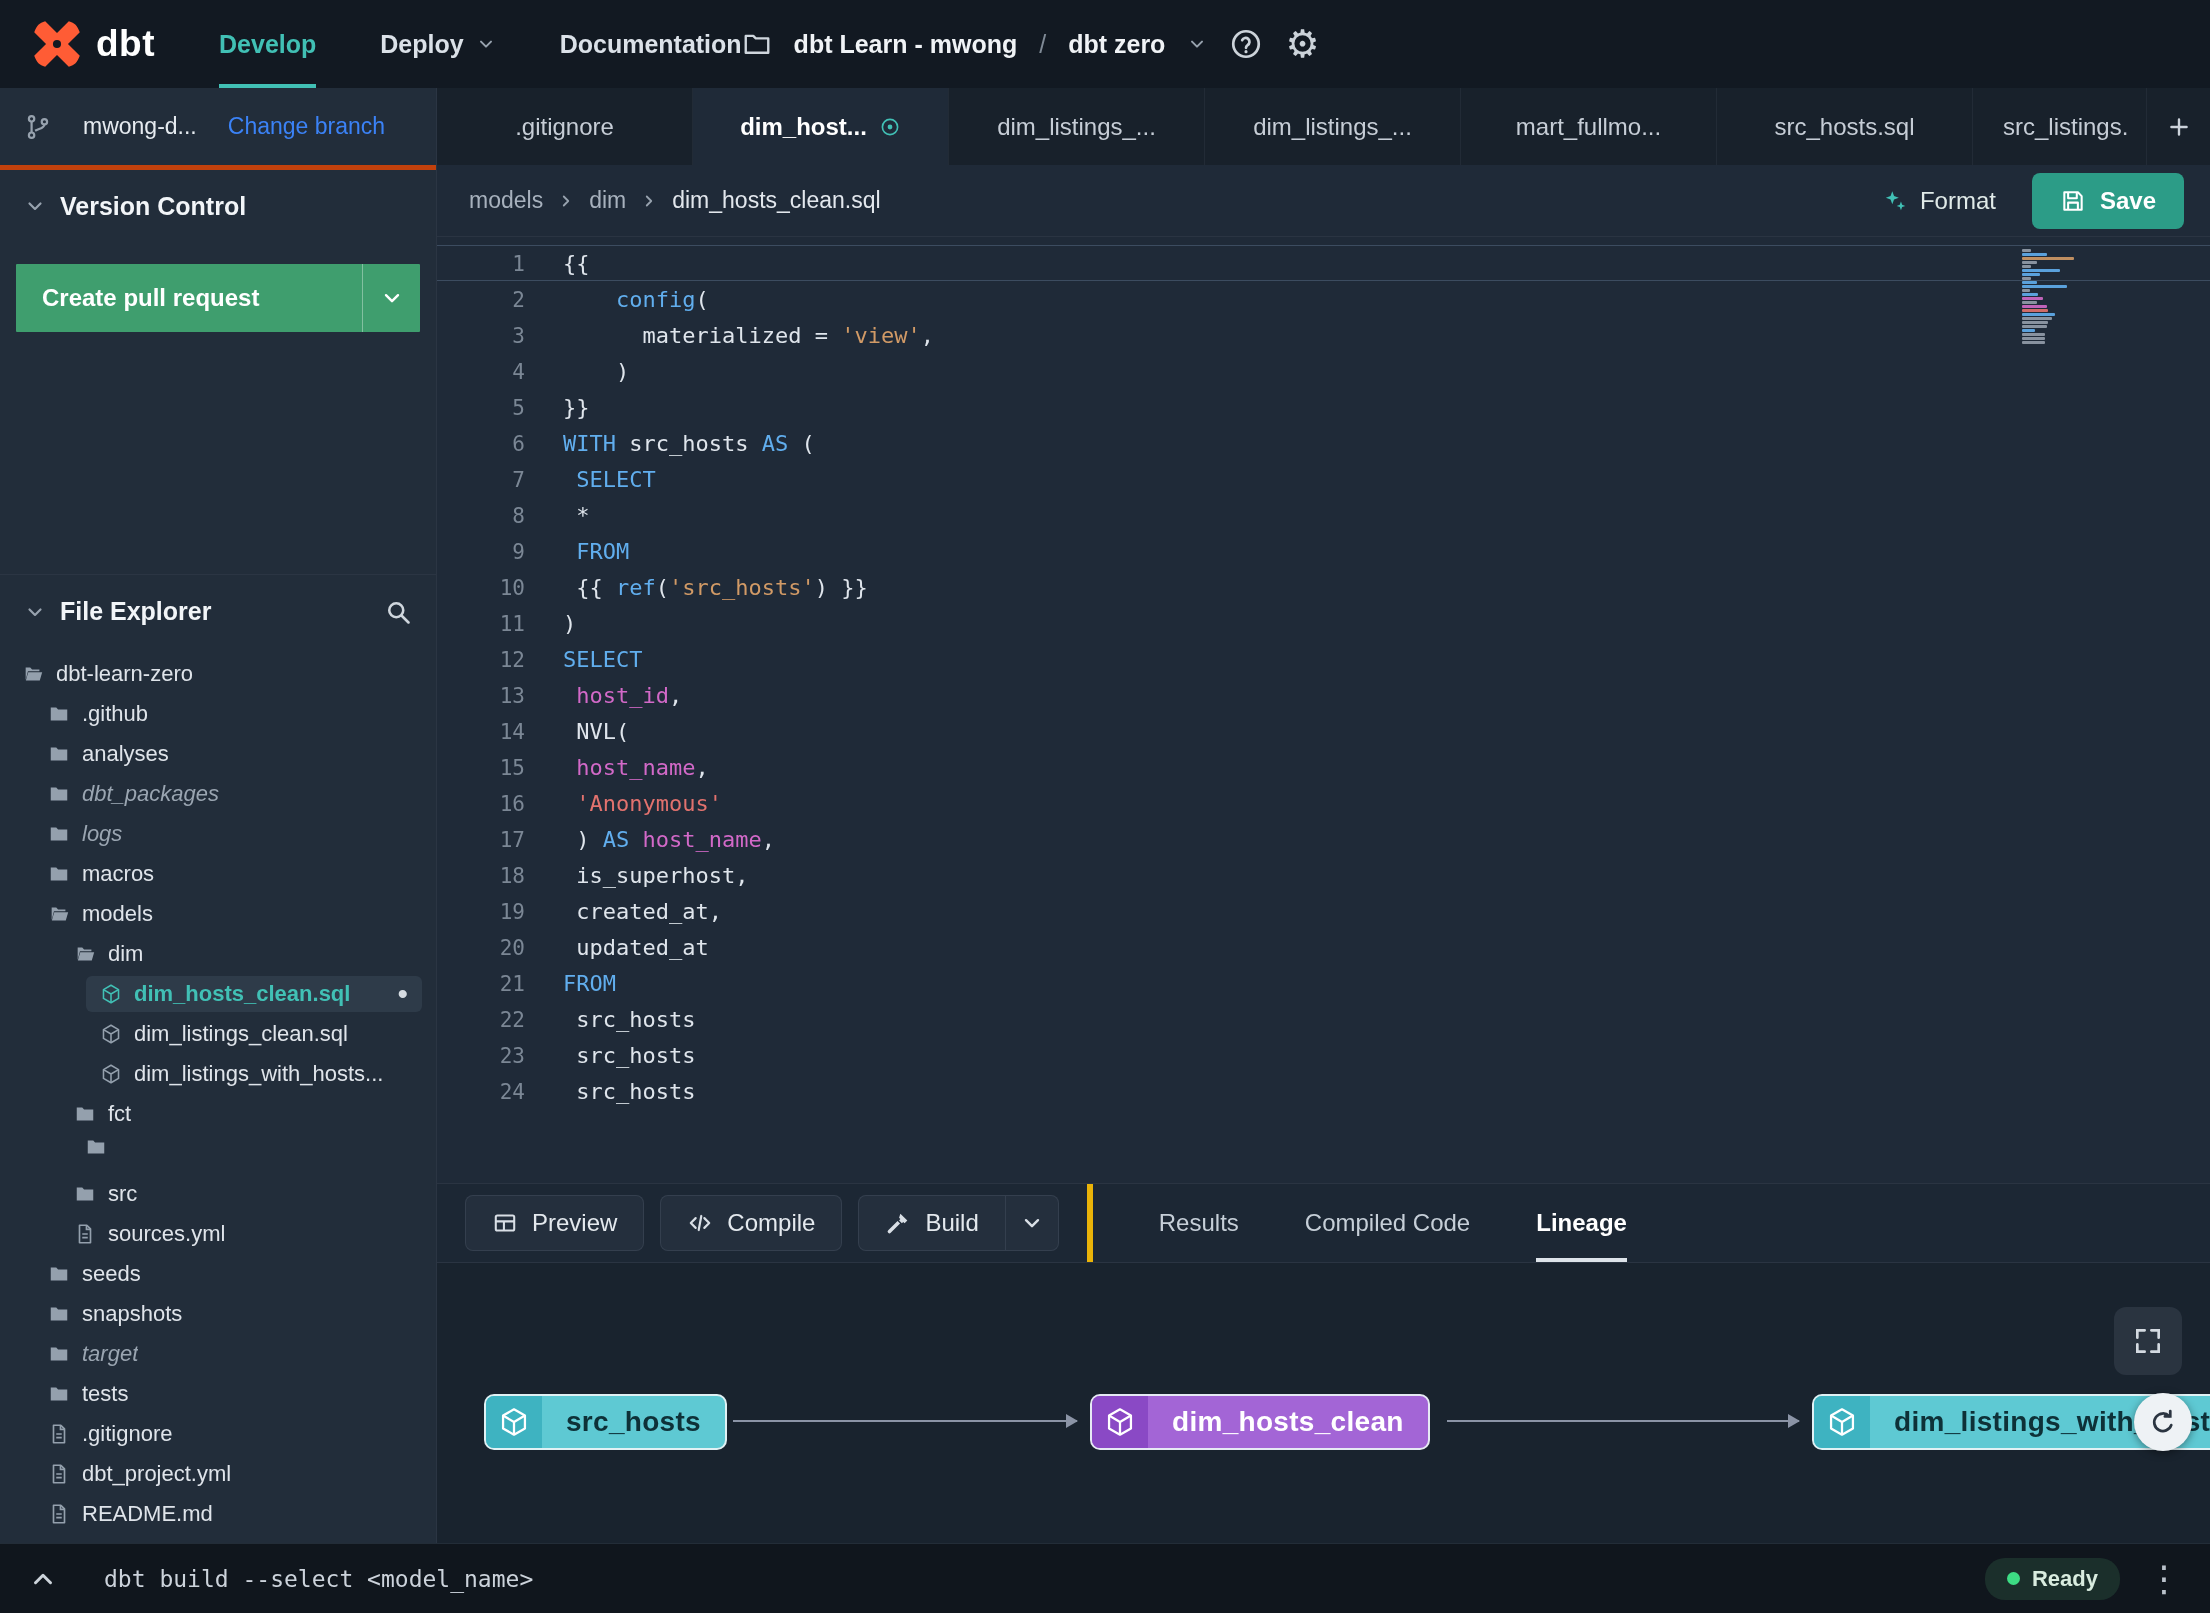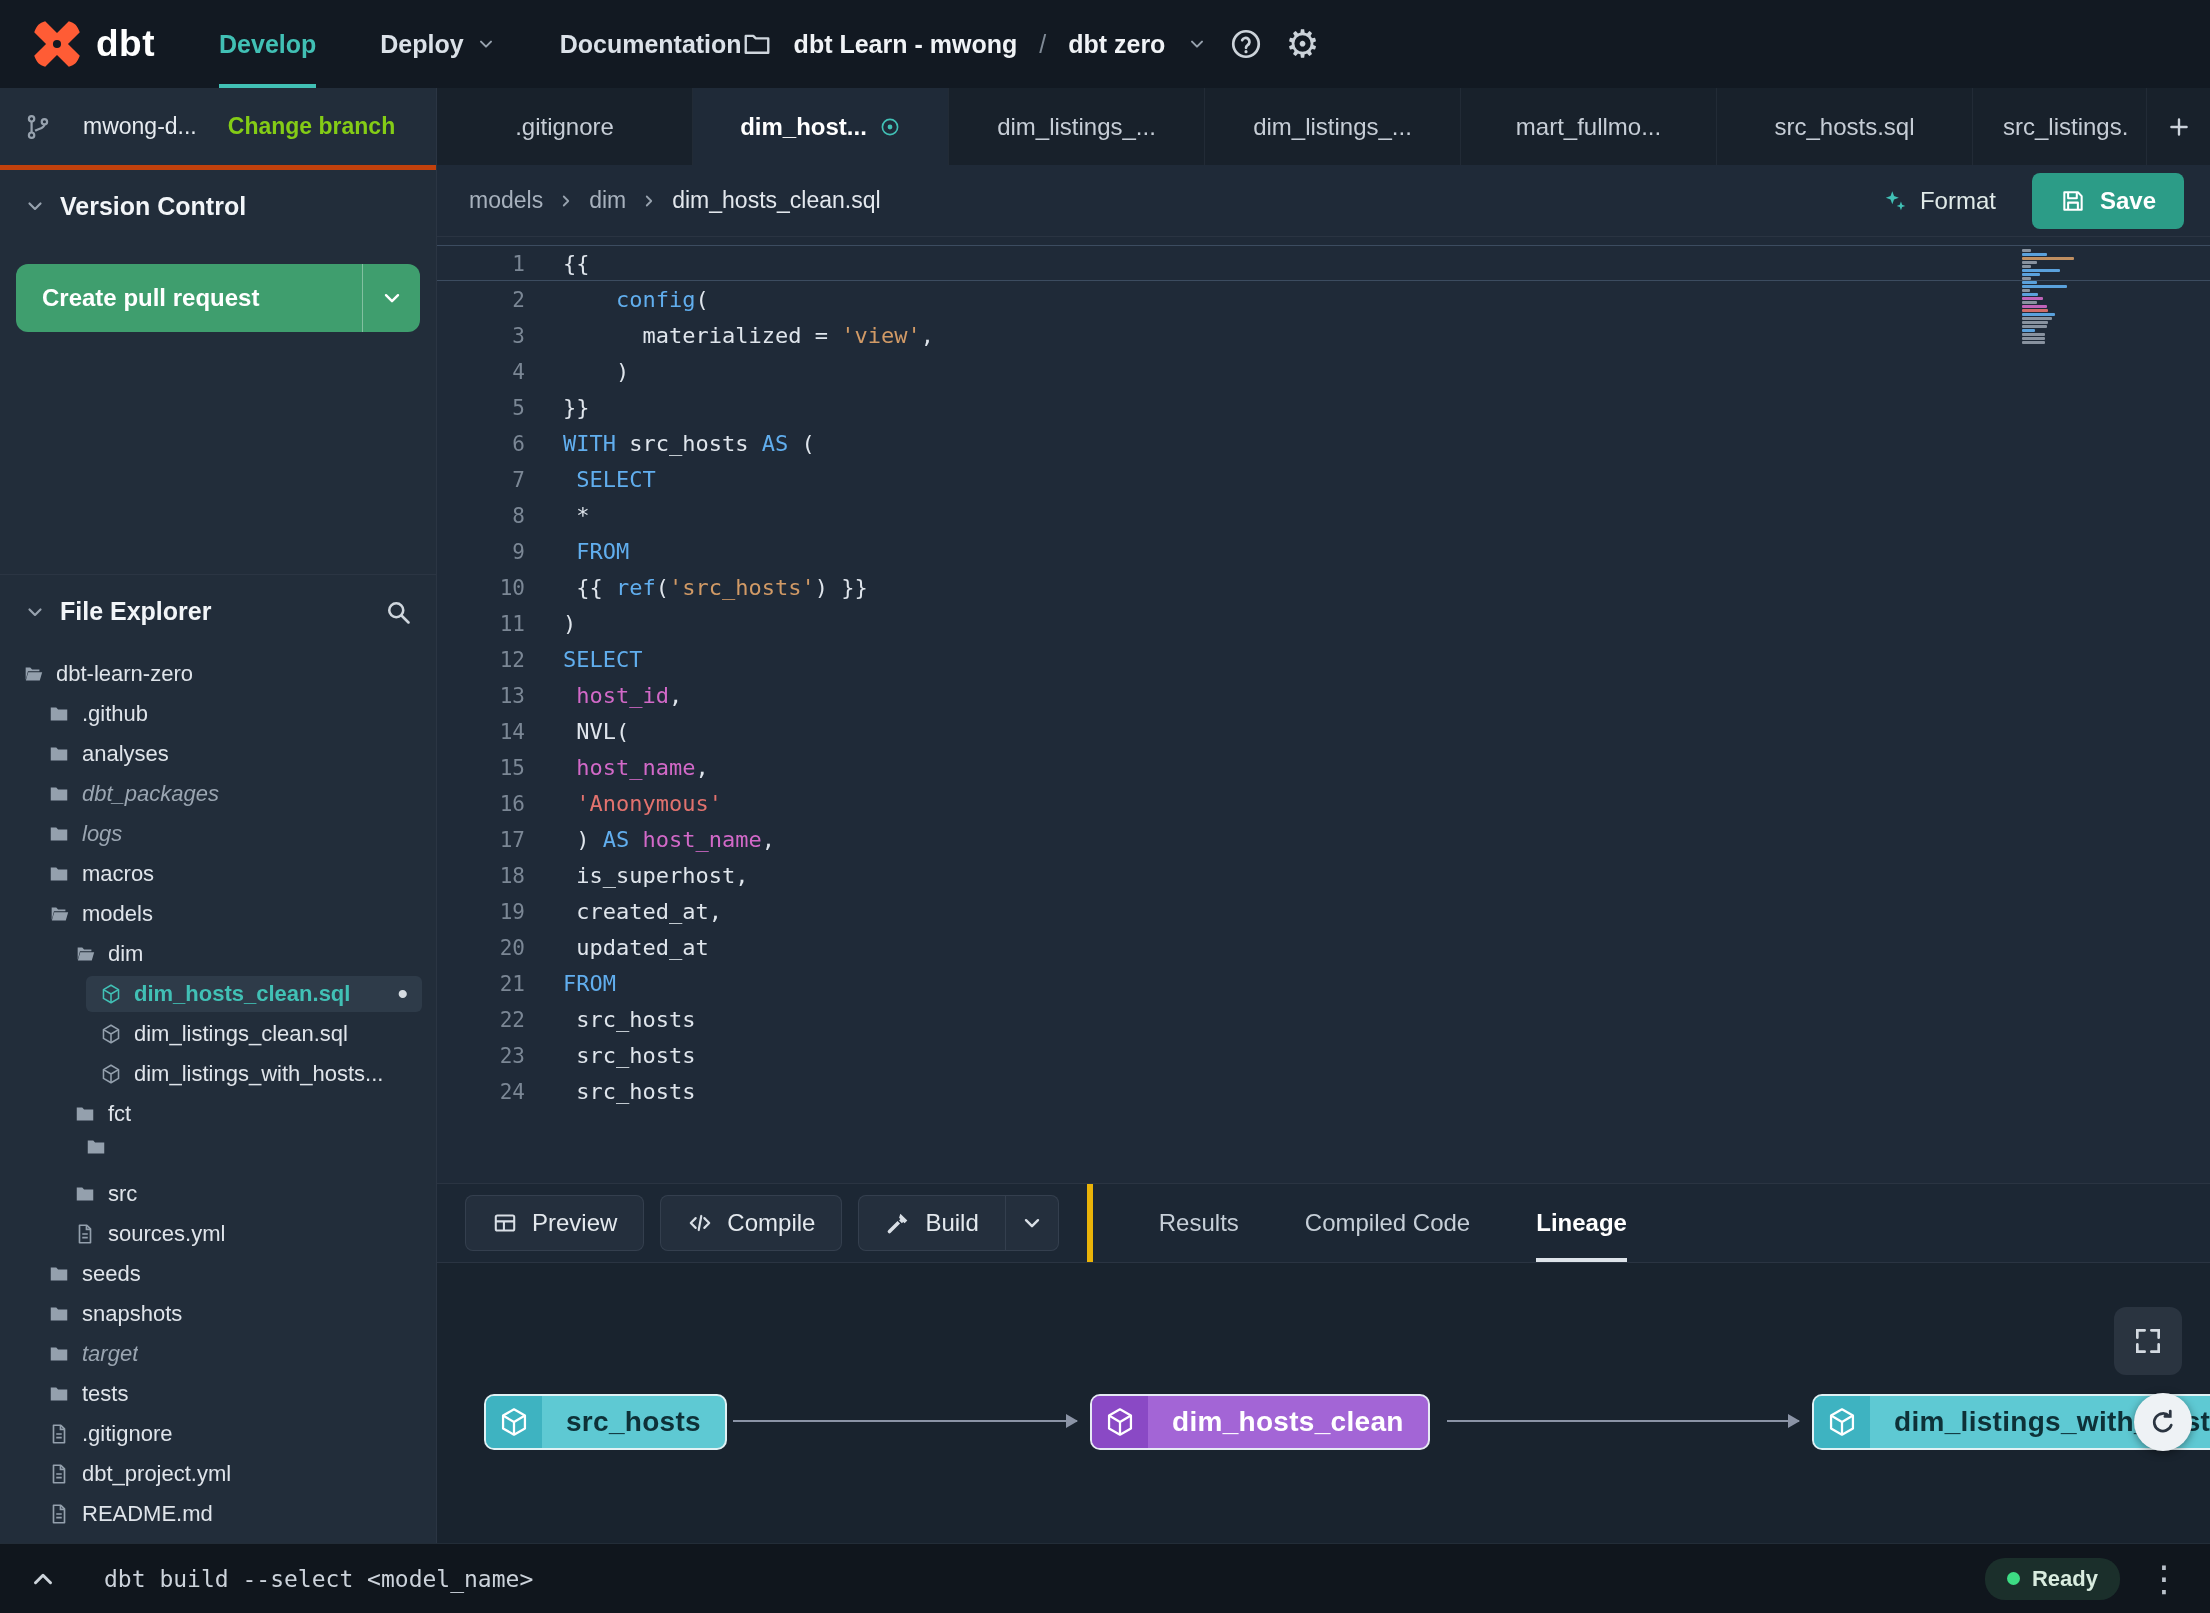--- a/index.html
+++ b/index.html
@@ -32,27 +32,27 @@
 .help-wrap{color:#ccd3da;cursor:pointer}
 .folder-top{color:#cfd6dd}
 
 
 .main{flex:1;display:flex;min-height:0}
 
 
 .sidebar{width:437px;flex:none;background:#222d3a;border-right:1px solid #2b3543;display:flex;flex-direction:column}
 .branch-bar{height:82px;flex:none;display:flex;align-items:center;gap:31px;padding:0 24px;border-bottom:5px solid #c2410c}
 .branch-name{font-size:23px;color:#e6ebf0;white-space:nowrap}
-.change-branch{font-size:23px;color:#84cc16;font-weight:700;cursor:pointer;white-space:nowrap}
+.change-branch{font-size:23px;color:#3b82f6;font-weight:400;cursor:pointer;white-space:nowrap}
 .spacer{flex:1}
 .book-wrap{color:#cfd6dd;cursor:pointer}
 .section-header{height:72px;flex:none;display:flex;align-items:center;gap:14px;padding:0 24px;font-size:25px;font-weight:700;color:#f2f5f8}
 .fe-header{height:73px}
 .vc-body{height:333px;flex:none;padding:22px 16px;border-bottom:1px solid #2b3543}
-.pr-btn{height:68px;background:#3f9e6e;border-radius:12px;display:flex;align-items:stretch;overflow:hidden;cursor:pointer}
+.pr-btn{height:68px;background:#3f9e6e;border-radius:1px;display:flex;align-items:stretch;overflow:hidden;cursor:pointer}
 .pr-main{flex:1;display:flex;align-items:center;padding-left:26px;font-size:24px;font-weight:600;color:#fff}
 .pr-caret{width:58px;display:flex;align-items:center;justify-content:center;border-left:1px solid rgba(255,255,255,.35);color:#fff;cursor:pointer}
 .search-wrap{margin-left:auto;color:#cfd6dd;cursor:pointer}
 .tree{flex:1;overflow:hidden;padding-top:6px}
 .tree-row{height:40px;display:flex;align-items:center;padding-right:14px;cursor:pointer}
 .tree-inner{display:flex;align-items:center;gap:12px;height:36px;border-radius:6px;min-width:0}
 .tree-inner.selected{flex:1;background:#2e3b49;padding:0 14px}
 .tree-ic{color:#94a0ad}
 .tree-inner.selected .tree-ic{color:#41c0b5}
 .tree-label{font-size:22px;color:#dfe4ea;white-space:nowrap;overflow:hidden;text-overflow:ellipsis}

